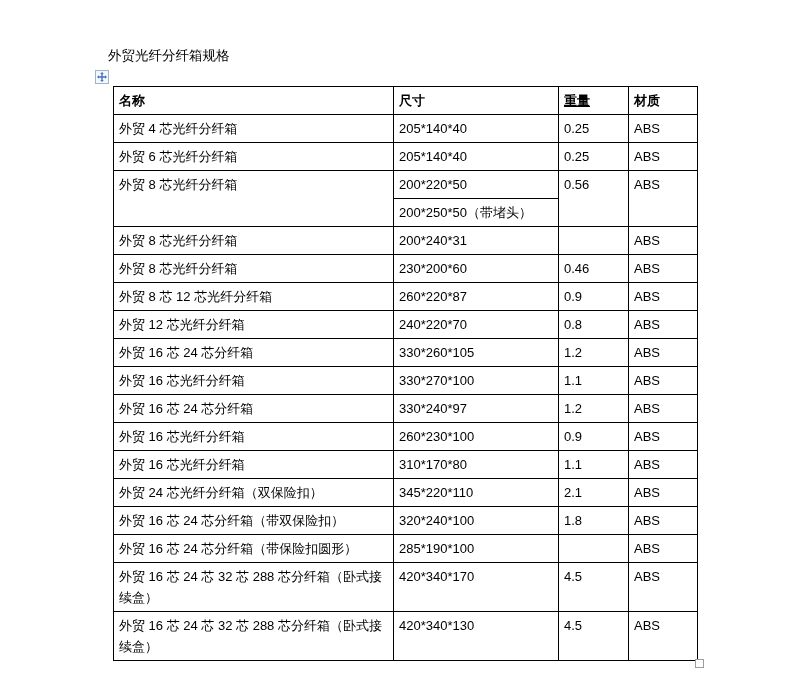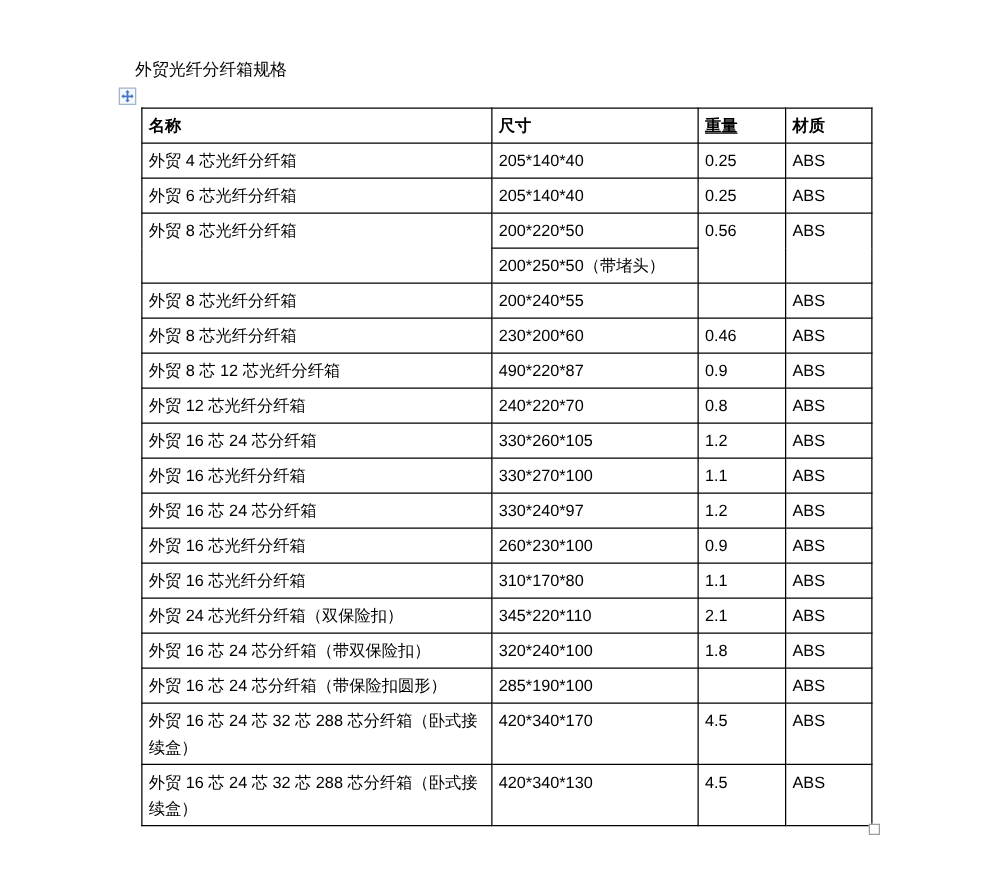--- a/index.html
+++ b/index.html
@@ -102,33 +102,33 @@
           <td rowspan="2">外贸 8 芯光纤分纤箱</td>
           <td>200*220*50</td>
           <td rowspan="2">0.56</td>
           <td rowspan="2">ABS</td>
         </tr>
         <tr>
           <td>200*250*50（带堵头）</td>
         </tr>
         <tr>
           <td>外贸 8 芯光纤分纤箱</td>
-          <td>200*240*55</td>
+          <td>200*240*31</td>
           <td></td>
           <td>ABS</td>
         </tr>
         <tr>
           <td>外贸 8 芯光纤分纤箱</td>
           <td>230*200*60</td>
           <td>0.46</td>
           <td>ABS</td>
         </tr>
         <tr>
           <td>外贸 8 芯 12 芯光纤分纤箱</td>
-          <td>490*220*87</td>
+          <td>260*220*87</td>
           <td>0.9</td>
           <td>ABS</td>
         </tr>
         <tr>
           <td>外贸 12 芯光纤分纤箱</td>
           <td>240*220*70</td>
           <td>0.8</td>
           <td>ABS</td>
         </tr>
         <tr>

